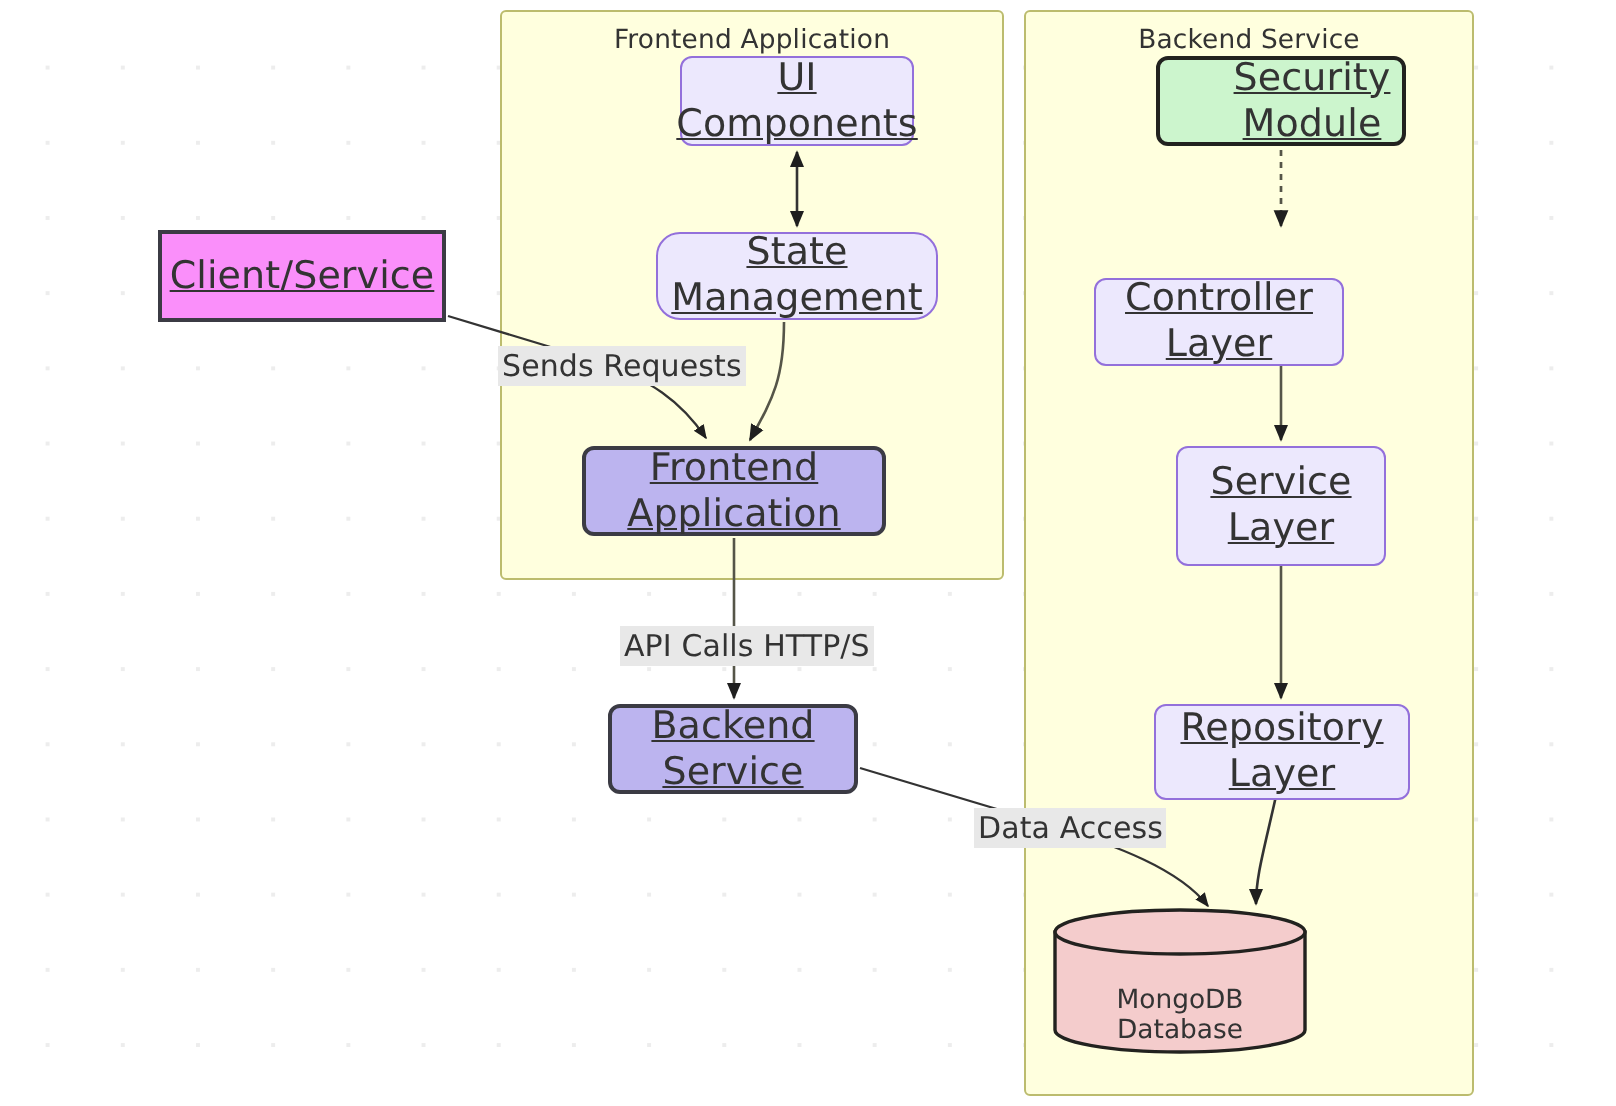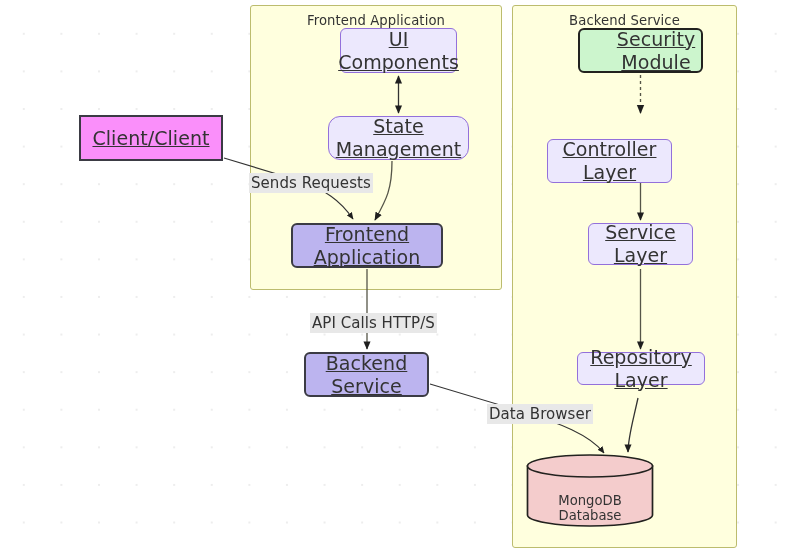--- a/index.html
+++ b/index.html
@@ -154,21 +154,21 @@
     <g>
       <path d="M 640.5 269 L 640.5 349" fill="none" stroke="#555548" stroke-width="1.3" marker-end="url(#arrowEnd)"></path>
     </g>
 
     <g>
       <path d="M 638 398 C 632 425, 628 438, 628 452" fill="none" stroke="#333333" stroke-width="1.3" marker-end="url(#arrowEnd)"></path>
     </g>
   </svg>
 
   <div class="node node-magenta" style="left:79px; top:115px; width:144px; height:46px;">
-    <span>Client/Client</span>
+    <span>Client/Service</span>
   </div>
 
   <div class="node node-lavender" style="left:340px; top:28px; width:117px; height:45px;">
     <span>UI Components</span>
   </div>
 
   <div class="node node-lavender" style="left:328px; top:116px; width:141px; height:44px;border-radius:12px;">
     <span>State Management</span>
   </div>
 
@@ -181,35 +181,35 @@
   </div>
 
   <div class="node node-green" style="left:578px; top:28px; width:125px; height:45px;padding-left:31px;">
     <span>Security Module</span>
   </div>
 
   <div class="node node-lavender" style="left:547px; top:116px; width:125px; height:44px;margin-top:23px;">
     <span>Controller Layer</span>
   </div>
 
-  <div class="node node-lavender" style="left:588px; top:223px; width:105px; height:42px;">
+  <div class="node node-lavender" style="left:588px; top:223px; width:105px; height:60px;">
     <span>Service Layer</span>
   </div>
 
-  <div class="node node-lavender" style="left:577px; top:352px; width:128px; height:33px;">
+  <div class="node node-lavender" style="left:577px; top:352px; width:128px; height:48px;">
     <span>Repository Layer</span>
   </div>
 
   <div class="cylinder" style="left:526px; top:454px; width:128px; height:73px;">
     <svg width="128" height="73" viewBox="0 0 128 73">
       <path d="M 1.5 12 L 1.5 61 A 62.5 11 0 0 0 126.5 61 L 126.5 12 Z" fill="#f4cccc" stroke="#22221f" stroke-width="1.7"></path>
       <ellipse cx="64" cy="12" rx="62.5" ry="11" fill="#f4cccc" stroke="#22221f" stroke-width="1.7"></ellipse>
     </svg>
     <div class="cylinder-label" style="top:39px; left:0;">MongoDB Database</div>
   </div>
 
   <div class="edge-label" style="left:249px; top:173px;">Sends Requests</div>
 
   <div class="edge-label" style="left:310px; top:313px;">API Calls HTTP/S</div>
 
-  <div class="edge-label" style="left:487px; top:404px;">Data Browser</div>
+  <div class="edge-label" style="left:487px; top:404px;">Data Access</div>
 
 </div>
 
 </body></html>

